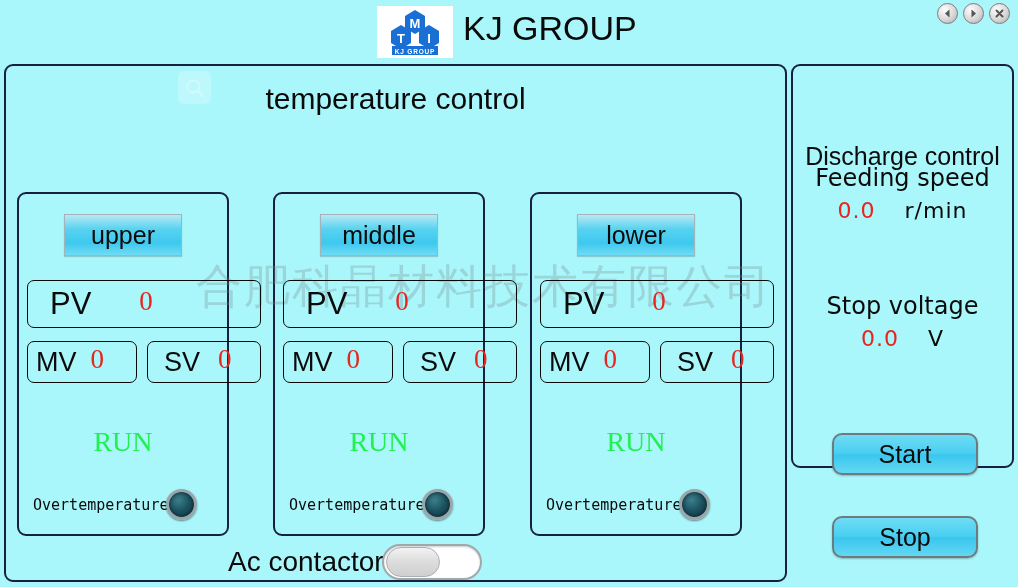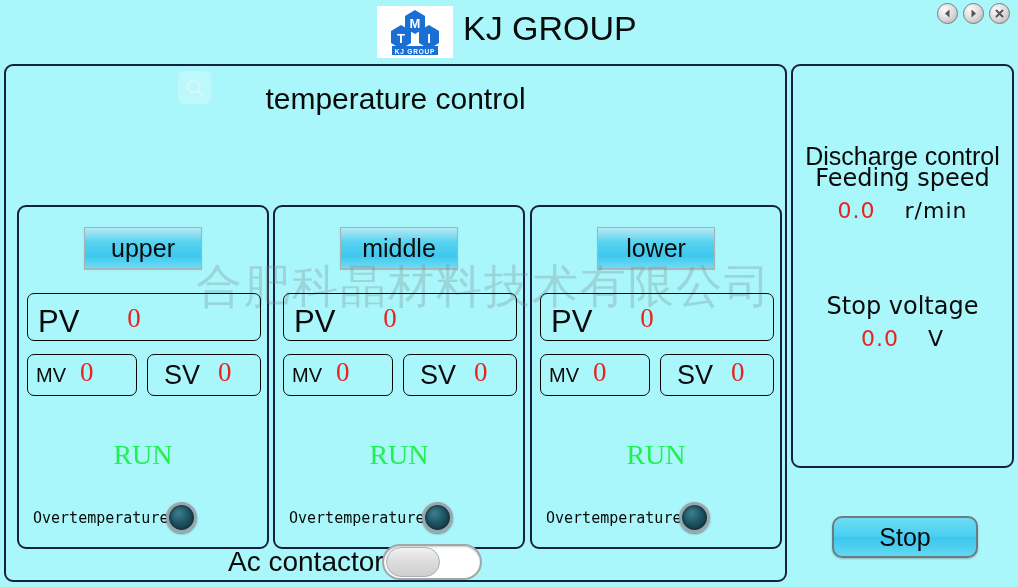--- a/index.html
+++ b/index.html
@@ -87,21 +87,21 @@
     border-radius: 6px;
     background: rgba(255,255,255,0.22);
     display: flex; align-items: center; justify-content: center;
     z-index: 3;
   }
   .search-icon svg { opacity: 0.30; }
 
   
   .zone {
     position: absolute;
-    top: 139px; width: 252px; height: 344px;
+    top: 126px; width: 212px; height: 344px;
     border: 2px solid #18203f;
     border-radius: 9px;
     background: #aaf7fb;
   }
   #zone-0 { left: 11px; }
   #zone-1 { left: 267px; }
   #zone-2 { left: 524px; }
 
   .zone-label {
     position: absolute;
@@ -128,29 +128,28 @@
     font-family: "Liberation Sans", sans-serif;
     font-weight: 400;
   }
   .field .f-value {
     font-family: "Liberation Serif", serif;
     font-size: 27px;
     color: #e8241f;
   }
   .field-pv {
     left: 8px; top: 86px; width: 234px; height: 48px;
-    padding-left: 10px;
-    align-items: flex-end;
+    padding-left: 22px;
   }
   .field-pv .f-value { margin-left: 48px; margin-bottom: 6px; }
   .field-mv {
     left: 8px; top: 147px; width: 110px; height: 42px;
     padding-left: 8px;
   }
-  .field-mv .f-label { font-size: 20px; }
+  .field-mv .f-label { font-size: 27px; }
   .field-mv .f-value { margin-left: 14px; margin-bottom: 6px; }
   .field-sv {
     left: 128px; top: 147px; width: 114px; height: 42px;
     padding-left: 16px;
   }
   .field-sv .f-label { font-size: 27px; }
   .field-sv .f-value { margin-left: 18px; margin-bottom: 6px; }
 
   .run-text {
     position: absolute;
@@ -386,16 +385,17 @@
     </div>
 
     <div class="dc-metric" id="dc-m1">
       <div class="dc-name">Stop voltage</div>
       <div class="dc-valrow">
         <span class="dc-val">0.0</span>
         <span class="dc-unit">V</span>
       </div>
     </div>
 
+    <div class="btn btn-dc" id="btn-start">Start</div>
     <div class="btn btn-dc" id="btn-stop">Stop</div>
   </div>
 
 </div>
 
 </body></html>

